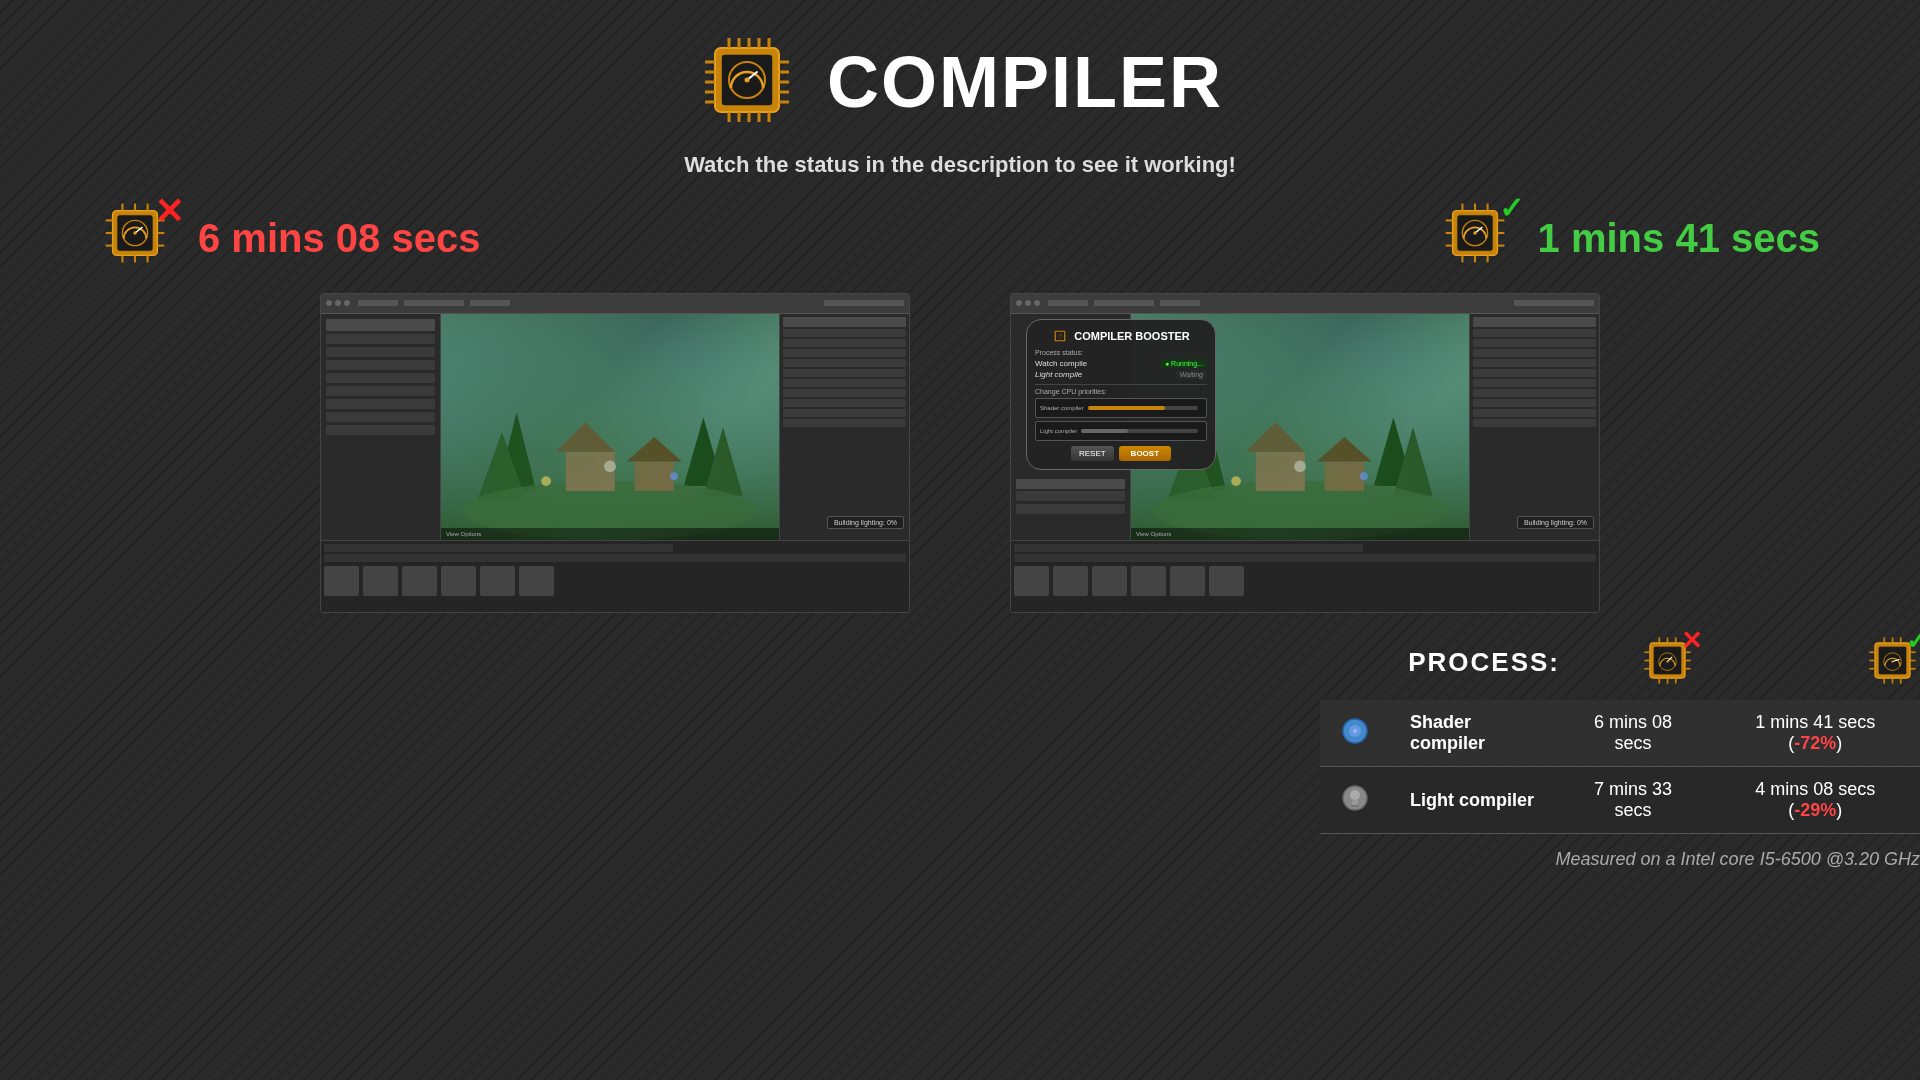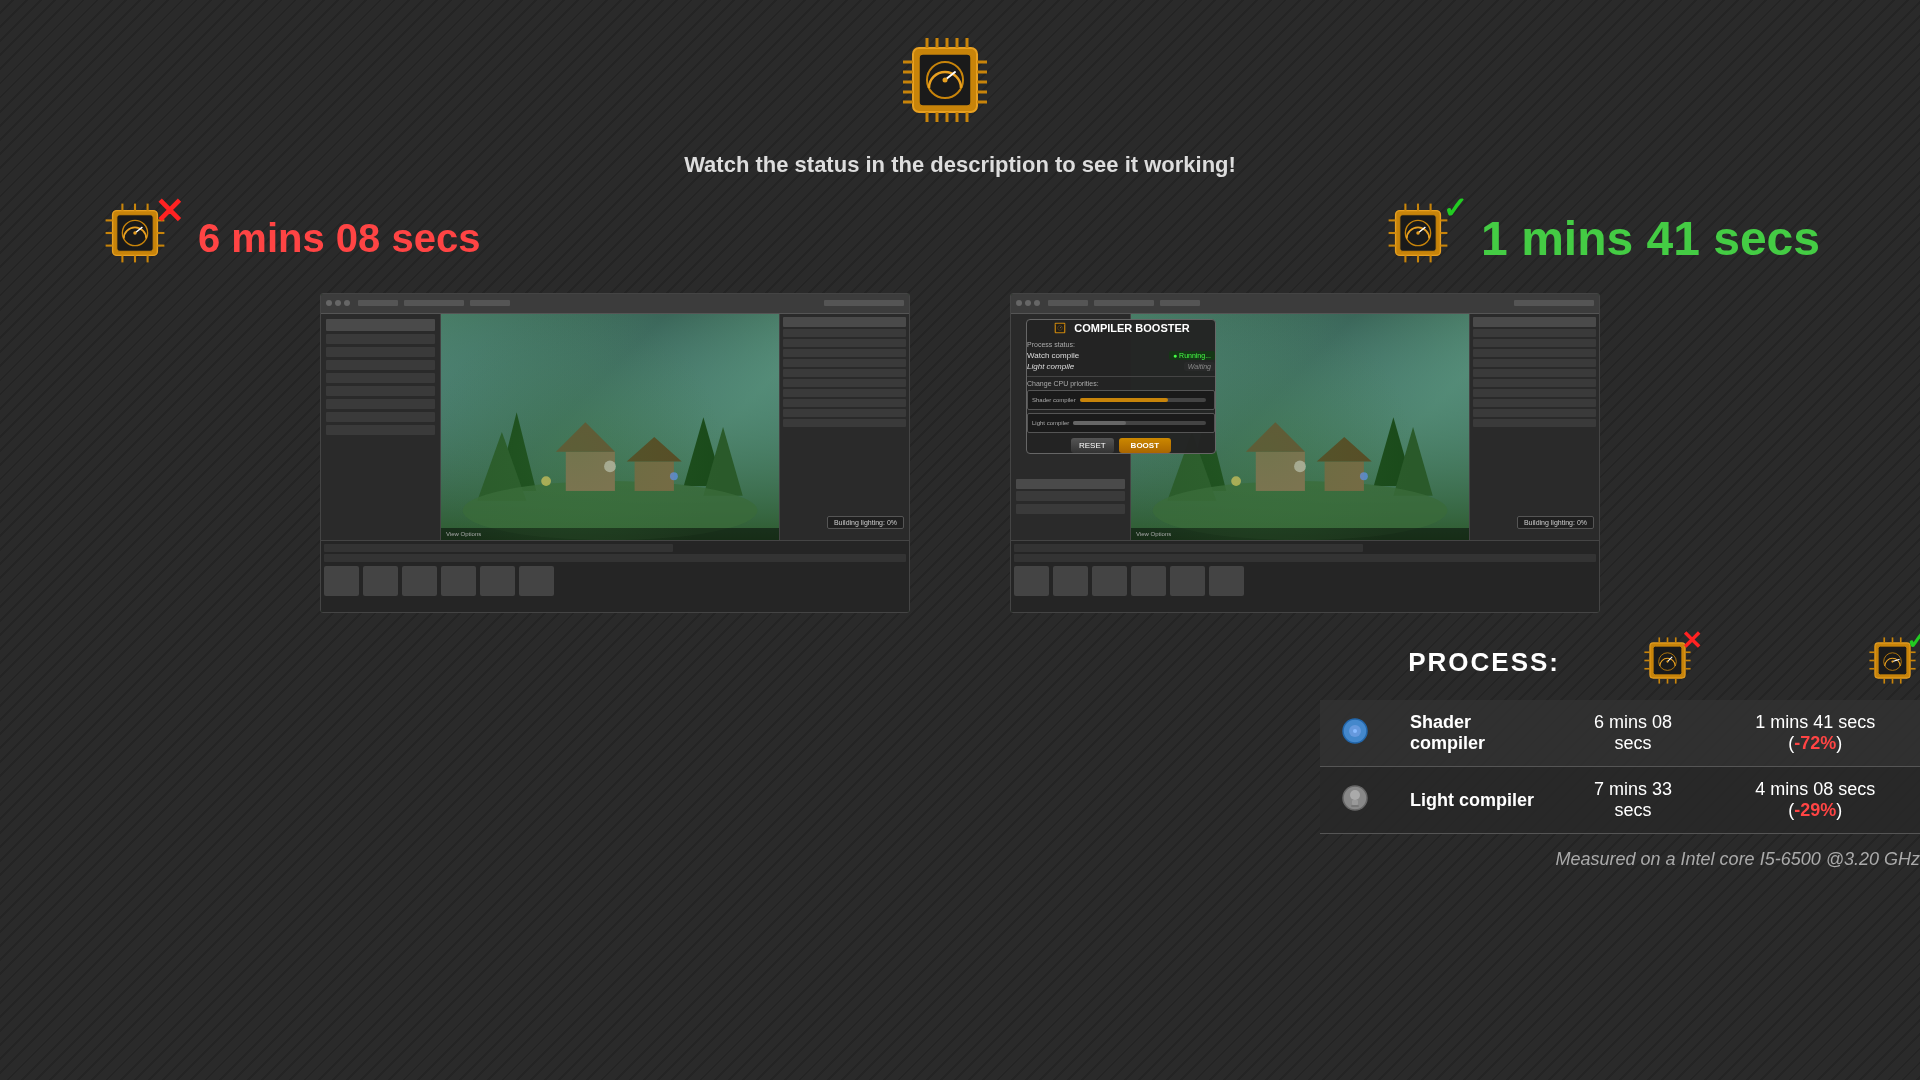--- a/index.html
+++ b/index.html
@@ -70,21 +70,21 @@
       height: 80px;
     }
 
     .timing-time-bad {
       font-size: 40px;
       font-weight: 900;
       color: #ff4444;
     }
 
     .timing-time-good {
-      font-size: 48px;
+      font-size: 40px;
       font-weight: 900;
       color: #44cc44;
     }
 
     .x-mark {
       position: absolute;
       top: -5px;
       right: -5px;
       color: #ff2222;
       font-size: 36px;
@@ -322,20 +322,21 @@
       <line x1="72" y1="82" x2="72" y2="92" stroke="#c8840a" stroke-width="3"></line>
 
       <circle cx="50" cy="50" r="18" fill="none" stroke="#c8840a" stroke-width="2"></circle>
       <path d="M 34 58 A 16 16 0 0 1 66 58" fill="none" stroke="#e8a020" stroke-width="2.5"></path>
       <line x1="50" y1="50" x2="60" y2="42" stroke="#ffffff" stroke-width="2" stroke-linecap="round"></line>
       <circle cx="50" cy="50" r="2.5" fill="#e8a020"></circle>
     </svg>
   </div>
 
   <div class="title-block">
+    <div class="title-line">COMPILER</div>
   </div>
 </div>
 
 <div class="subtitle-text">Watch the status in the description to see it working!</div>
 
 <div class="timing-section">
 
   <div class="timing-left">
     <div class="timing-icon-wrap">
       <svg class="small-chip-svg" viewBox="0 0 100 100" xmlns="http://www.w3.org/2000/svg">
@@ -489,21 +490,21 @@
         <div class="ss-toolbar-dot"></div>
         <div style="width:40px;height:6px;background:#555;margin-left:5px;border-radius:1px;"></div>
         <div style="width:60px;height:6px;background:#555;margin-left:3px;border-radius:1px;"></div>
         <div style="width:40px;height:6px;background:#555;margin-left:3px;border-radius:1px;"></div>
         <div style="flex:1;"></div>
         <div style="width:80px;height:6px;background:#555;border-radius:1px;"></div>
       </div>
       <div class="ss-main-area">
         <div class="ss-left-panel">
 
-          <div style="position:absolute;top:25px;left:15px;width:190px;background:rgba(35,35,35,0.97);border:1px solid #666;border-radius:4px;font-size:8px;color:#ddd;z-index:10;">
+          <div style="position:absolute;top:25px;left:15px;width:190px;background:rgba(35,35,35,0.97);border:1px solid #666;border-radius:15px;padding:8px;font-size:8px;color:#ddd;z-index:10;">
             <div style="font-size:11px;font-weight:bold;color:#fff;text-align:center;margin-bottom:5px;display:flex;align-items:center;justify-content:center;gap:6px;">
               <svg width="16" height="16" viewBox="0 0 100 100">
                 <rect x="18" y="18" width="64" height="64" rx="5" ry="5" fill="#c8840a" stroke="#e8a020" stroke-width="2"></rect>
                 <rect x="24" y="24" width="52" height="52" rx="3" ry="3" fill="#1a1a1a" stroke="#c8840a" stroke-width="1"></rect>
                 <circle cx="50" cy="50" r="15" fill="none" stroke="#c8840a" stroke-width="2"></circle>
                 <line x1="50" y1="50" x2="58" y2="43" stroke="#fff" stroke-width="2"></line>
                 <circle cx="50" cy="50" r="2" fill="#e8a020"></circle>
               </svg>
               <span>COMPILER BOOSTER</span>
             </div>

